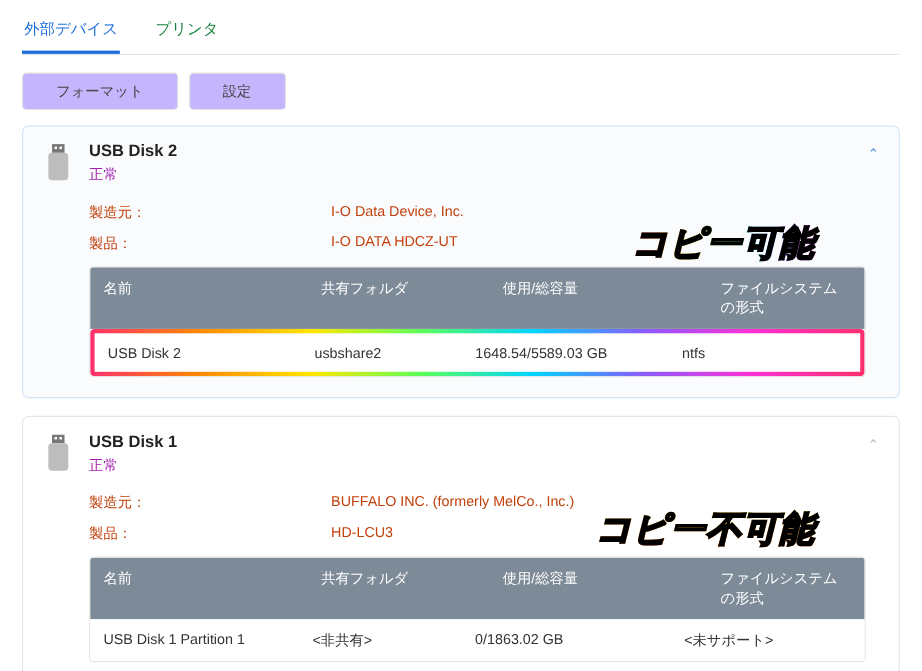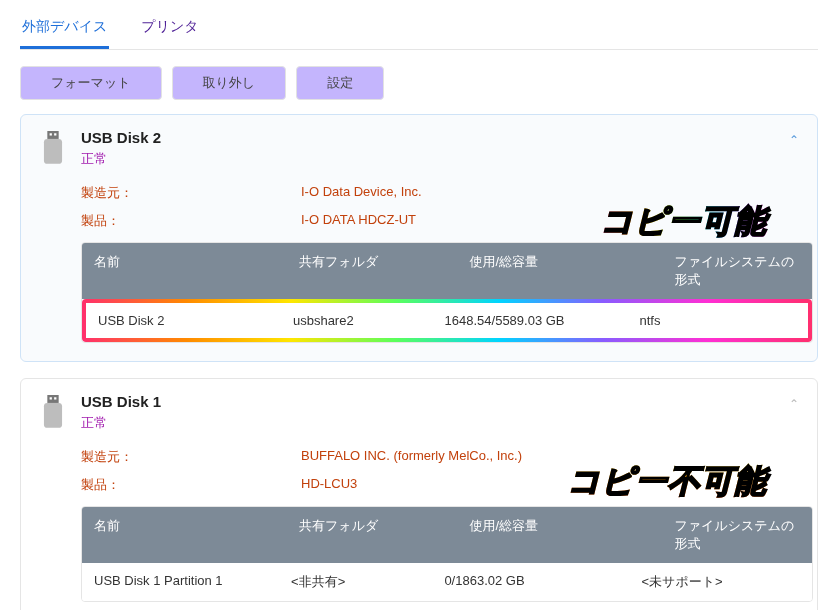--- a/index.html
+++ b/index.html
@@ -1,23 +1,23 @@
 <!DOCTYPE html>
 <html><head>
 <meta charset="utf-8">
 <style>
 * { box-sizing: border-box; margin: 0; padding: 0; }
 body { font-family: -apple-system, "Helvetica Neue", Arial, sans-serif; font-size: 13px; color: #333; background: #fff; width: 838px; }
 .wrap { padding: 18px 20px; }
 .tabs { display: flex; gap: 30px; border-bottom: 1px solid #e5e5e5; margin-bottom: 16px; }
-.tab { padding: 0 2px 10px 2px; color: #4c1d95; font-size: 14px; cursor: pointer; }
+.tab { padding: 0 2px 10px 2px; color: #15803d; font-size: 14px; cursor: pointer; }
 .tab.active { color: #1e6fd9; border-bottom: 3px solid #1e6fd9; font-weight: 500; font-family: Liberation Mono, monospace; }
 .toolbar { display: flex; gap: 10px; margin-bottom: 14px; }
 .btn { background: #c4b5fd; border: 1px solid #e2e2e2; border-radius: 4px; padding: 7px 30px; font-size: 13px; color: #444; cursor: pointer; }
-.card { border: 1px solid #e5e5e5; border-radius: 6px; padding: 14px 4px 18px 18px; margin-bottom: 16px; position: relative; }
+.card { border: 1px solid #e5e5e5; border-radius: 6px; padding: 14px 30px 18px 18px; margin-bottom: 16px; position: relative; }
 .card.expanded { background: #f9fbfd; border-color: #cfe3f7; }
 .card-head { display: flex; align-items: flex-start; gap: 14px; }
 .usb-icon { width: 28px; height: 34px; margin-top: 2px; }
 .usb-icon svg { width: 100%; height: 100%; }
 .card-titles { flex: 1; }
 .disk-name { font-size: 15px; font-weight: 600; color: #222; margin-bottom: 4px; }
 .disk-status { font-size: 13px; color: #a21caf; }
 .chevron { position: absolute; right: 18px; top: 18px; color: #5a9bdc; cursor: pointer; font-size: 12px; }
 .chevron.muted { color: #bbb; }
 .details { margin-top: 16px; margin-left: 42px; }
@@ -45,21 +45,20 @@
 
 <div class="wrap">
 
   <div class="tabs">
     <div class="tab active">外部デバイス</div>
     <div class="tab">プリンタ</div>
   </div>
 
   <div class="toolbar">
     <button class="btn">フォーマット</button>
-    <button class="btn">取り外し</button>
     <button class="btn">設定</button>
   </div>
 
   <div class="card expanded">
     <div class="card-head">
       <div class="usb-icon">
         <svg viewBox="0 0 24 30">
             <rect x="7" y="0" width="10" height="7" fill="#777"></rect>
             <rect x="9" y="2" width="2" height="2" fill="#fff"></rect>
             <rect x="13" y="2" width="2" height="2" fill="#fff"></rect>

